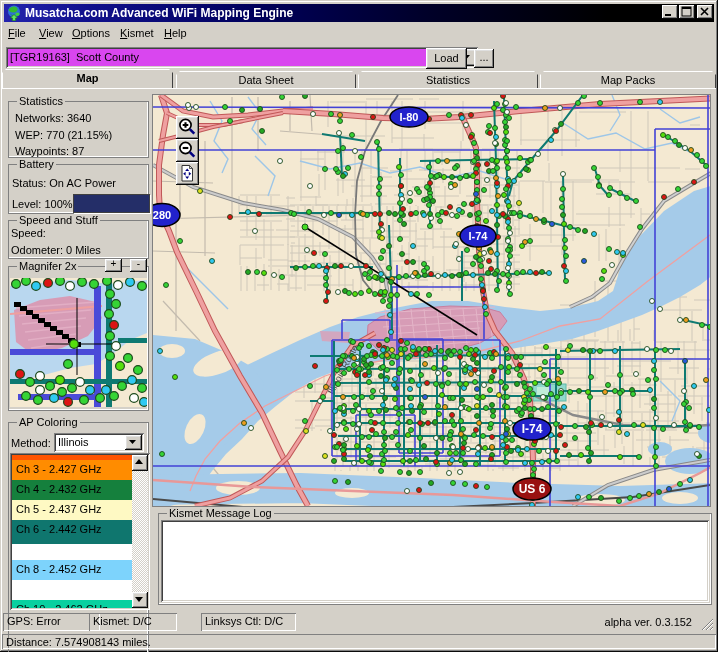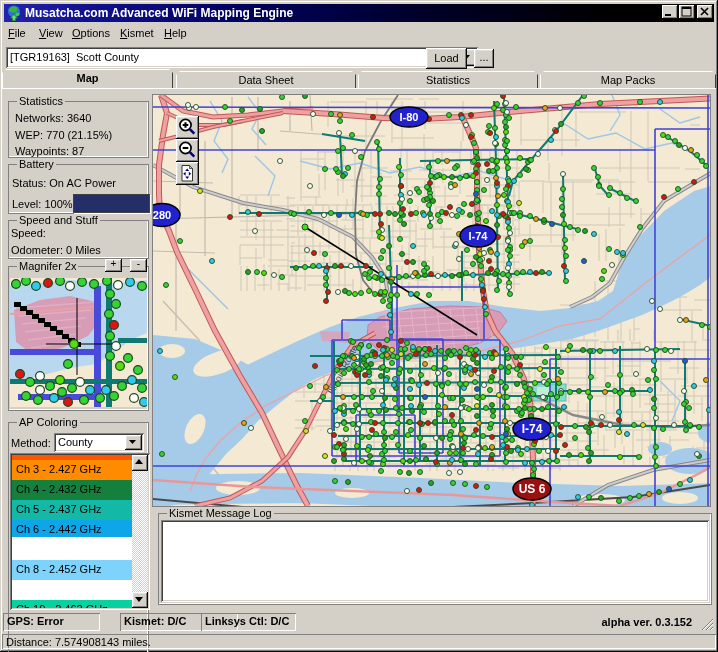--- a/index.html
+++ b/index.html
@@ -6,21 +6,21 @@
 #frame{position:absolute;left:0;top:0;width:718px;height:652px;background:#d4d0c8;
  box-shadow:inset -1px -1px #0a0a0a, inset 1px 1px #d4d0c8, inset -2px -2px #808080, inset 2px 2px #ffffff;}
 #titlebar{position:absolute;left:4px;top:4px;width:710px;height:18px;
  background:linear-gradient(90deg,#2424ae 0%,#10108c 12%,#00005c 35%,#000028 60%,#000000 85%);padding-left:45px;}
 #title{position:absolute;left:21px;top:2px;color:#fff;font-weight:bold;font-size:12px;}
 .tbtn{position:absolute;top:1px;width:16px;height:14px;background:#d4d0c8;
  box-shadow:inset -1px -1px #0a0a0a, inset 1px 1px #fff, inset -2px -2px #808080;}
 #menubar{position:absolute;left:4px;top:24px;width:710px;height:18px;}
 .mi{position:absolute;top:3px;}
 #toolrow{position:absolute;left:0;top:42px;width:718px;height:27px;}
-#combo{position:absolute;left:6px;top:5px;width:472px;height:21px;background:#ffffff;
+#combo{position:absolute;left:6px;top:5px;width:472px;height:21px;background:#d946ef;
  box-shadow:inset 1px 1px #808080, inset -1px -1px #fff, inset 2px 2px #404040, inset -2px -2px #d4d0c8;}
 #combo span{position:absolute;left:4px;top:4px;}
 #combobtn{position:absolute;right:2px;top:2px;width:17px;height:17px;background:#d4d0c8;
  box-shadow:inset -1px -1px #0a0a0a, inset 1px 1px #fff, inset -2px -2px #808080, inset 2px 2px #dfdfdf;}
 .btn{position:absolute;background:#d4d0c8;box-shadow:inset -1px -1px #0a0a0a, inset 1px 1px #fff, inset -2px -2px #808080, inset 2px 2px #dfdfdf;text-align:center;}
 #tabstrip{position:absolute;left:0;top:69px;width:718px;height:19px;}
 .tab{position:absolute;top:2px;height:17px;background:#d4d0c8;text-align:center;padding-top:2px;
  border-top:1px solid #fff;border-left:1px solid #fff;border-right:1px solid #404040;
  clip-path:polygon(0 100%,0 4px,4px 0,calc(100% - 4px) 0,100% 4px,100% 100%);}
 .tab.act{top:0;height:19px;font-weight:bold;z-index:3;}
@@ -36,21 +36,21 @@
 .zbtn{position:absolute;left:23px;width:23px;height:23px;background:#d4d0c8;
  box-shadow:inset -1px -1px #0a0a0a, inset 1px 1px #fff, inset -2px -2px #808080, inset 2px 2px #dfdfdf;}
 #chanlist{position:absolute;left:8px;top:364px;width:140px;height:157px;background:#fff;
  box-shadow:inset 1px 1px #808080, inset -1px -1px #fff, inset 2px 2px #404040, inset -2px -2px #d4d0c8;}
 #chanrows{position:absolute;left:2px;top:2px;width:120px;height:153px;overflow:hidden;}
 .chrow{position:absolute;left:0;width:120px;}
 .chrow span{position:absolute;left:4px;top:3px;}
 #chscroll{position:absolute;right:2px;top:2px;width:16px;height:153px;background:repeating-conic-gradient(#fff 0% 25%, #d4d0c8 0% 50%) 0 0/2px 2px;}
 .sbtn{position:absolute;left:0;width:16px;height:16px;background:#d4d0c8;
  box-shadow:inset -1px -1px #0a0a0a, inset 1px 1px #fff, inset -2px -2px #808080, inset 2px 2px #dfdfdf;text-align:center;}
-#status1{position:absolute;left:2px;top:611px;width:714px;height:22px;padding-top:2px;font-weight:bold;}
+#status1{position:absolute;left:2px;top:611px;width:714px;height:22px;padding-top:2px;}
 .sseg{position:absolute;top:2px;height:18px;box-shadow:inset 1px 1px #808080, inset -1px -1px #fff;padding:2px 0 0 4px;}
 #status2{position:absolute;left:2px;top:633px;width:714px;height:19px;}
 #distseg{position:absolute;left:0;top:1px;width:714px;height:15px;box-shadow:inset 1px 1px #808080, inset -1px -1px #fff;padding:2px 14px 0 4px;}
 svg{display:block;}
 text{font-family:"Liberation Sans",sans-serif;}
 </style></head><body>
 <div id="frame"></div>
 <div id="titlebar">
  <svg width="16" height="16" style="position:absolute;left:2px;top:1px">
   <circle cx="8" cy="6.5" r="6" fill="#2e6fd8"></circle>
@@ -205,41 +205,41 @@
         <circle cx="58" cy="86" r="4.4" fill="#35d435" stroke="#1c4a1c" stroke-width="1.2"></circle>
         <circle cx="124" cy="120" r="4.4" fill="#ffffff" stroke="#1c4a1c" stroke-width="1.2"></circle>
         <circle cx="134" cy="124" r="4.4" fill="#2fc9f2" stroke="#1c4a1c" stroke-width="1.2"></circle>
       </svg>
  </div>
  <div class="grp" style="left:6px;top:333px;width:141px;height:277px">
    <div class="inner"></div>
       <span class="glabel">AP Coloring</span>
    <span style="position:absolute;left:2px;top:14px">Method:</span>
    <div style="position:absolute;left:45px;top:10px;width:90px;height:19px;background:#fff;box-shadow:inset 1px 1px #808080, inset -1px -1px #fff, inset 2px 2px #404040, inset -2px -2px #d4d0c8;">
-     <span style="position:absolute;left:4px;top:3px">County</span>
+     <span style="position:absolute;left:4px;top:3px">Illinois</span>
      <div style="position:absolute;right:2px;top:2px;width:17px;height:15px;background:#d4d0c8;box-shadow:inset -1px -1px #0a0a0a, inset 1px 1px #fff, inset -2px -2px #808080, inset 2px 2px #dfdfdf;">
           <svg width="16" height="14">
             <path d="M4,5 L11,5 L7.5,9 Z" fill="#000"></path>
           </svg>
         </div>
    </div>
  </div>
  <div id="chanlist">
    <div id="chanrows">
         <div class="chrow" style="top:0;height:5px;background:#ff5400"></div>
         <div class="chrow" style="top:5px;height:20px;background:#ff8c00">
           <span>Ch 3 - 2.427 GHz</span>
         </div>
         <div class="chrow" style="top:25px;height:20px;background:#15803d">
           <span>Ch 4 - 2.432 GHz</span>
         </div>
-        <div class="chrow" style="top:45px;height:32px;background:#14b8a6">
+        <div class="chrow" style="top:45px;height:32px;background:#fef9c3">
           <span>Ch 5 - 2.437 GHz</span>
         </div>
-        <div class="chrow" style="top:65px;height:17px;background:#0ea5e9">
+        <div class="chrow" style="top:65px;height:24px;background:#0f766e">
           <span>Ch 6 - 2.442 GHz</span>
         </div>
         <div class="chrow" style="top:105px;height:20px;background:#7dd3fc">
           <span>Ch 8 - 2.452 GHz</span>
         </div>
         <div class="chrow" style="top:145px;height:10px;background:#08d0a0">
           <span>Ch 10 - 2.462 GHz</span>
         </div>
       </div>
    <div id="chscroll">
@@ -2099,21 +2099,21 @@
       </div>
  </div>
  <div class="grp" style="left:156px;top:424px;width:554px;height:92px">
    <div class="inner"></div>
       <span class="glabel">Kismet Message Log</span>
    <div style="position:absolute;left:2px;top:6px;width:548px;height:82px;background:#fff;box-shadow:inset 1px 1px #808080, inset -1px -1px #fff, inset 2px 2px #404040, inset -2px -2px #d4d0c8;"></div>
  </div>
 </div>
 <div id="status1">
  <div class="sseg" style="left:1px;width:97px">GPS: Error</div>
- <div class="sseg" style="left:118px;width:118px">Kismet: D/C</div>
+ <div class="sseg" style="left:87px;width:88px">Kismet: D/C</div>
  <div class="sseg" style="left:199px;width:95px">Linksys Ctl: D/C</div>
  <span style="position:absolute;right:24px;top:5px">alpha ver. 0.3.152</span>
  <svg width="13" height="13" style="position:absolute;right:2px;top:7px">
       <path d="M12,1 L1,12 M12,5 L5,12 M12,9 L9,12" stroke="#808080" stroke-width="1"></path>
       <path d="M12,2 L2,12 M12,6 L6,12 M12,10 L10,12" stroke="#fff" stroke-width="1"></path>
     </svg>
 </div>
 <div id="status2">
     <div id="distseg">Distance: 7.574908143 miles.</div>
   </div>

